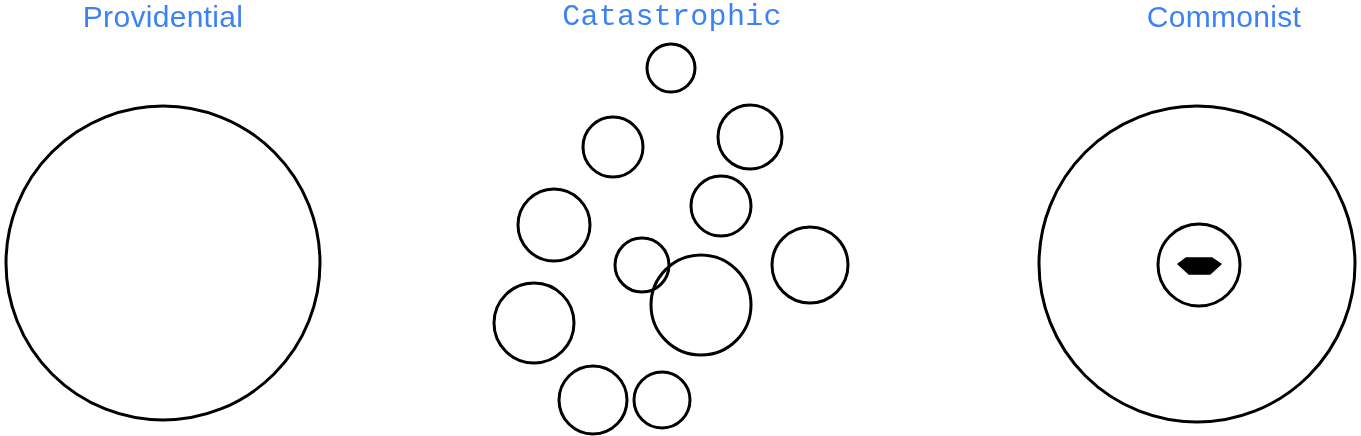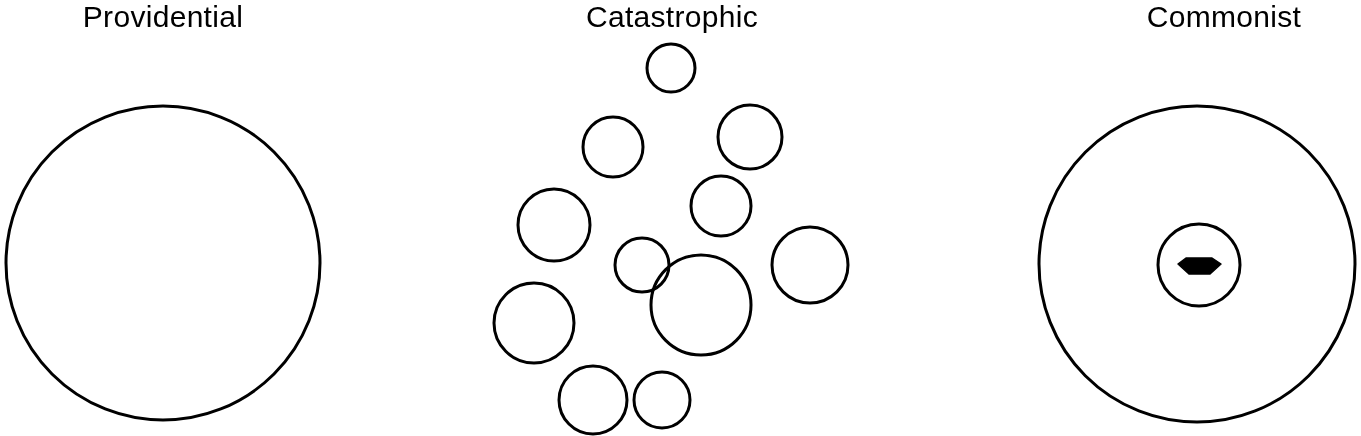--- a/index.html
+++ b/index.html
@@ -13,37 +13,37 @@
       position: relative;
       overflow: hidden;
       font-family: "Liberation Sans", "DejaVu Sans", sans-serif;
     }
     .label {
       position: absolute;
       top: 0;
       height: 36px;
       line-height: 34px;
       font-size: 30px;
-      color: #000000;
+      color: #3b82f6;
       text-align: center;
       white-space: nowrap;
       letter-spacing: 0.3px;
     }
     #diagram-svg {
       position: absolute;
       left: 0;
       top: 0;
     }
   </style>
 </head>
 <body>
 
 <div id="diagram">
   <div class="label" style="left:63px; width:200px;">Providential</div>
-  <div class="label" style="left:562px; width:220px;">Catastrophic</div>
+  <div class="label" style="left:562px; width:220px;font-family:Liberation Mono, monospace;">Catastrophic</div>
   <div class="label" style="left:1124px; width:200px;">Commonist</div>
 
   <svg id="diagram-svg" width="1361" height="436" viewBox="0 0 1361 436" xmlns="http://www.w3.org/2000/svg">
     <g id="g-providential">
         <circle cx="163" cy="263" r="157" fill="none" stroke="#000000" stroke-width="3"></circle>
       </g>
     <g id="g-catastrophic">
         <circle cx="671" cy="68" r="24" fill="none" stroke="#000000" stroke-width="3"></circle>
         <circle cx="613" cy="147" r="30" fill="none" stroke="#000000" stroke-width="3"></circle>
         <circle cx="750" cy="137" r="32" fill="none" stroke="#000000" stroke-width="3"></circle>

